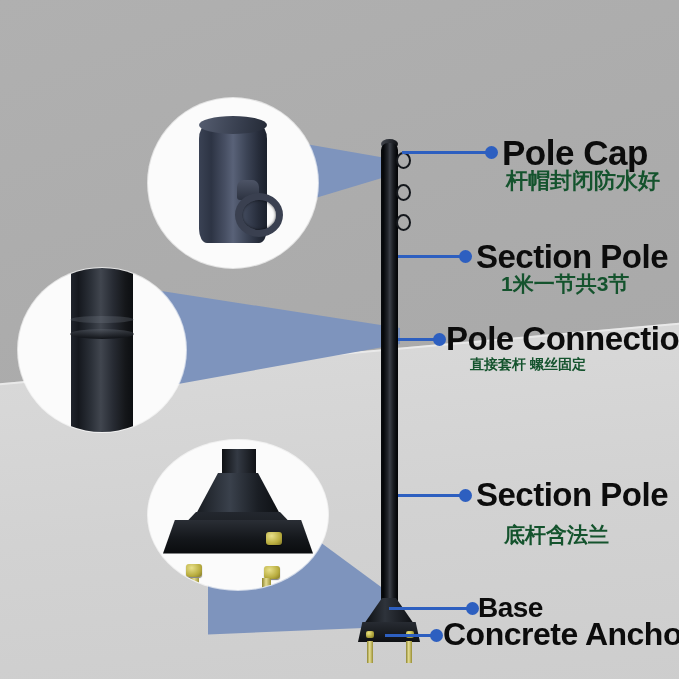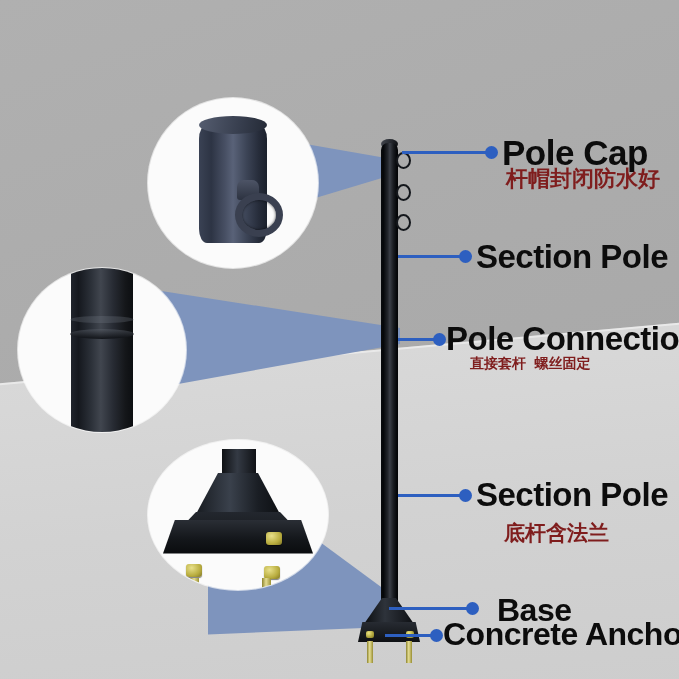--- a/index.html
+++ b/index.html
@@ -264,25 +264,25 @@
   .label-en {
     position: absolute;
     color: #0c0c0c;
     font-weight: 700;
     letter-spacing: -0.5px;
     white-space: nowrap;
     line-height: 1;
   }
   .label-cn {
     position: absolute;
-    color: #7f1d1d;
+    color: #14532d;
     font-weight: 600;
     white-space: nowrap;
     line-height: 1;
-    font-family: Liberation Mono, monospace;
+    font-family: Liberation Sans, sans-serif;
   }
   .side-note {
     position: absolute;
     color: #17171a;
     font-weight: 500;
     white-space: nowrap;
     line-height: 1;
     font-family: "DejaVu Sans", "Liberation Sans", sans-serif;
   }
 </style>
@@ -340,32 +340,33 @@
 
 
   <div class="leader" style="left:402px; top:151px; width:86px;"></div>
   <div class="leader-dot" style="left:485px; top:146px;"></div>
   <div class="label-en" style="left:502px; top:135px; font-size:35px;">Pole Cap</div>
   <div class="label-cn" style="left:506px; top:170px; font-size:22px;">杆帽封闭防水好</div>
 
   <div class="leader" style="left:398px; top:255px; width:64px;"></div>
   <div class="leader-dot" style="left:459px; top:250px;"></div>
   <div class="label-en" style="left:476px; top:240px; font-size:33px;">Section Pole</div>
+  <div class="label-cn" style="left:501px; top:273px; font-size:21px;">1米一节共3节</div>
 
   <div class="leader" style="left:398px; top:338px; width:38px;"></div>
   <div class="leader-dot" style="left:433px; top:333px;"></div>
   <div class="label-en" style="left:446px; top:322px; font-size:33px;">Pole Connection</div>
   <div class="label-cn" style="left:470px; top:357px; font-size:14px;">直接套杆 螺丝固定</div>
 
   <div class="leader" style="left:398px; top:494px; width:64px;"></div>
   <div class="leader-dot" style="left:459px; top:489px;"></div>
   <div class="label-en" style="left:476px; top:478px; font-size:33px;">Section Pole</div>
   <div class="label-cn" style="left:504px; top:524px; font-size:21px;">底杆含法兰</div>
 
   <div class="leader" style="left:389px; top:607px; width:80px;"></div>
   <div class="leader-dot" style="left:466px; top:602px;"></div>
-  <div class="label-en" style="left:497px; top:594px; font-size:32px;">Base</div>
+  <div class="label-en" style="left:478px; top:594px; font-size:28px;">Base</div>
 
   <div class="leader" style="left:385px; top:634px; width:48px;"></div>
   <div class="leader-dot" style="left:430px; top:629px;"></div>
   <div class="label-en" style="left:443px; top:618px; font-size:32px;">Concrete Anchor</div>
 
 </div>
 
 </body></html>

